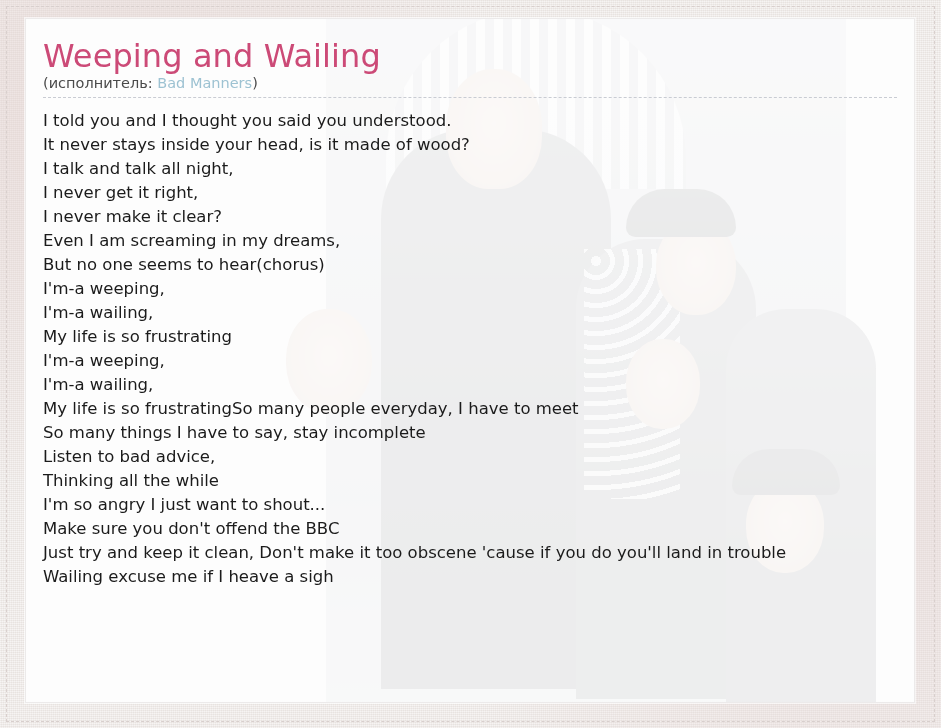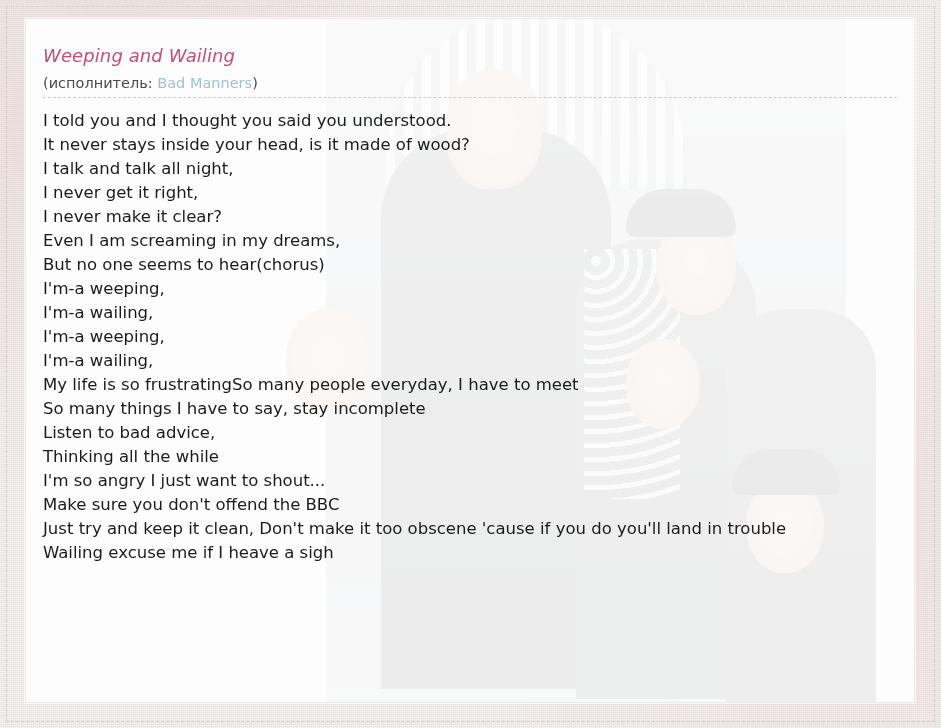--- a/index.html
+++ b/index.html
@@ -107,26 +107,25 @@
 
   
   .card-head {
     position: relative;
     padding: 22px 24px 0 17px;
     z-index: 3;
   }
   .song-title {
     margin: 0;
     font-family: "DejaVu Sans", sans-serif;
-    font-size: 18px;
+    font-size: 32px;
     font-weight: 400;
     line-height: 30px;
     color: #cc4a77;
     letter-spacing: 0.1px;
-    font-style: italic;
   }
   .artist-line {
     margin: 3px 0 0 0;
     font-size: 14.5px;
     line-height: 19px;
     color: #4a4a4a;
     font-family: "DejaVu Sans", sans-serif;
   }
   .artist-link {
     color: #9dc2d2;
@@ -197,20 +196,21 @@
   <div class="lyrics-body" id="lyrics-body">
       <span class="lyric-line">I told you and I thought you said you understood.</span>
       <span class="lyric-line">It never stays inside your head, is it made of wood?</span>
       <span class="lyric-line">I talk and talk all night,</span>
       <span class="lyric-line">I never get it right,</span>
       <span class="lyric-line">I never make it clear?</span>
       <span class="lyric-line">Even I am screaming in my dreams,</span>
       <span class="lyric-line">But no one seems to hear(chorus)</span>
       <span class="lyric-line">I'm-a weeping,</span>
       <span class="lyric-line">I'm-a wailing,</span>
+      <span class="lyric-line">My life is so frustrating</span>
       <span class="lyric-line">I'm-a weeping,</span>
       <span class="lyric-line">I'm-a wailing,</span>
       <span class="lyric-line">My life is so frustratingSo many people everyday, I have to meet</span>
       <span class="lyric-line">So many things I have to say, stay incomplete</span>
       <span class="lyric-line">Listen to bad advice,</span>
       <span class="lyric-line">Thinking all the while</span>
       <span class="lyric-line">I'm so angry I just want to shout...</span>
       <span class="lyric-line">Make sure you don't offend the BBC</span>
       <span class="lyric-line">Just try and keep it clean, Don't make it too obscene 'cause if you do you'll land in trouble</span>
       <span class="lyric-line">Wailing excuse me if I heave a sigh</span>

